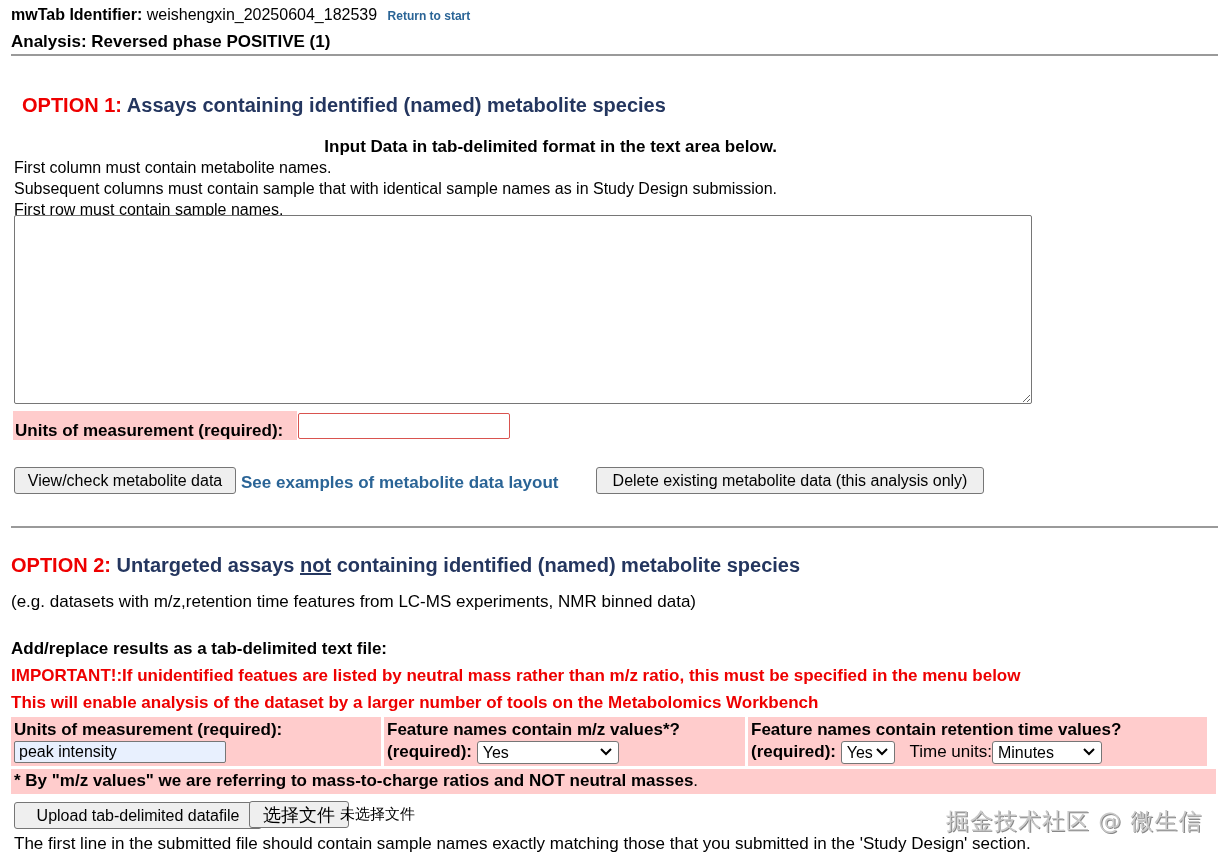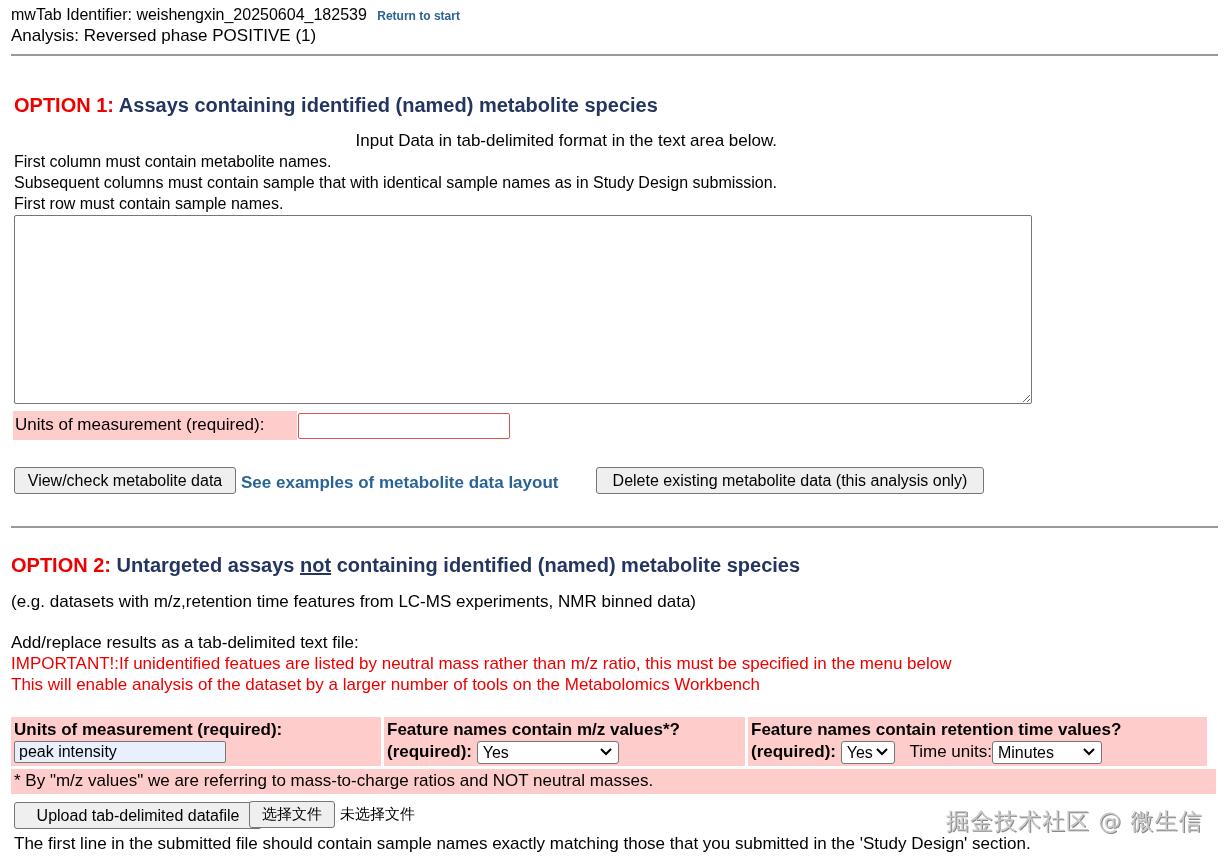--- a/index.html
+++ b/index.html
@@ -2,21 +2,21 @@
 <html><head>
 <meta charset="utf-8">
 <style>
   html, body { margin: 0; padding: 0; background: #ffffff; }
   body {
     width: 1230px; height: 858px; overflow: hidden; position: relative;
     font-family: "Liberation Sans", "DejaVu Sans", sans-serif;
     font-size: 16px; color: #000;
   }
   .abs { position: absolute; }
-  .bold { font-weight: normal; }
+  .bold { font-weight: bold; margin-top: 6px; }
   .link { color: #2a6496; font-weight: bold; text-decoration: none; cursor: pointer; }
   .navy { color: #24365f; }
   .red { color: #ee0000; }
   hr.sep { position: absolute; left: 11px; width: 1207px; margin: 0; border: 0; border-top: 2px solid #9a9a9a; height: 0; }
   .opt-title { font-size: 20px; font-weight: bold; white-space: nowrap; }
   .line { white-space: nowrap; line-height: 21px; }
   textarea.meta {
     position: absolute; left: 14px; top: 215px; width: 1012px; height: 183px;
     border: 1px solid #767676; border-radius: 2px; resize: both; padding: 2px;
     box-sizing: content-box; font-family: "Liberation Mono", monospace; font-size: 13px; background: #fff;
@@ -51,21 +51,21 @@
 
 <div class="abs line" style="left:11px; top:4px;">
   <span class="bold">mwTab Identifier:</span>
   <span>weishengxin_20250604_182539</span>
   <a class="link" style="margin-left:6px; font-size:12px;">Return to start</a>
 </div>
 <div class="abs line bold" style="left:11px; top:25px; font-size:17px;">Analysis: Reversed phase POSITIVE (1)</div>
 
 <hr class="sep" style="top:54px;">
 
-<div class="abs opt-title" style="left:14px; top:94px;">
+<div class="abs opt-title" style="left:22px; top:94px;">
   <span class="red">OPTION 1:</span>
   <span class="navy">Assays containing identified (named) metabolite species</span>
 </div>
 
 <div class="abs" style="left:14px; top:130px;">
   <div class="line bold" style="font-size:17px;text-align:right;">Input Data in tab-delimited format in the text area below.</div>
   <div class="line">First column must contain metabolite names.</div>
   <div class="line">Subsequent columns must contain sample that with identical sample names as in Study Design submission.</div>
   <div class="line">First row must contain sample names.</div>
 </div>
@@ -138,18 +138,18 @@
 </tbody>
   </table>
 
 <div class="abs pink" style="left:11px; top:769px; width:1205px; height:25px;">
   <span style="position:absolute; left:3px; top:2px; font-size:17px; white-space:nowrap;">
     <span class="bold">* By "m/z values" we are referring to mass-to-charge ratios and NOT neutral masses</span><span>.</span>
   </span>
 </div>
 
 <button class="btn" style="left:14px; top:802px; width:248px;">Upload tab-delimited datafile</button>
-<button class="btn" style="left:249px; top:801px; width:86px; font-family:'DejaVu Sans', sans-serif; font-size:15px;">选择文件</button>
+<button class="btn" style="left:249px; top:801px; width:100px; font-family:'DejaVu Sans', sans-serif; font-size:18px;">选择文件</button>
 <span class="abs" style="left:340px; top:805px; font-family:'DejaVu Sans', sans-serif; font-size:15px; white-space:nowrap;">未选择文件</span>
 
 <div class="abs line" style="left:14px; top:833px; font-size:17px;">The first line in the submitted file should contain sample names exactly matching those that you submitted in the 'Study Design' section.</div>
 
 <div class="watermark">掘金技术社区 @ 微生信</div>
 
 </body></html>

